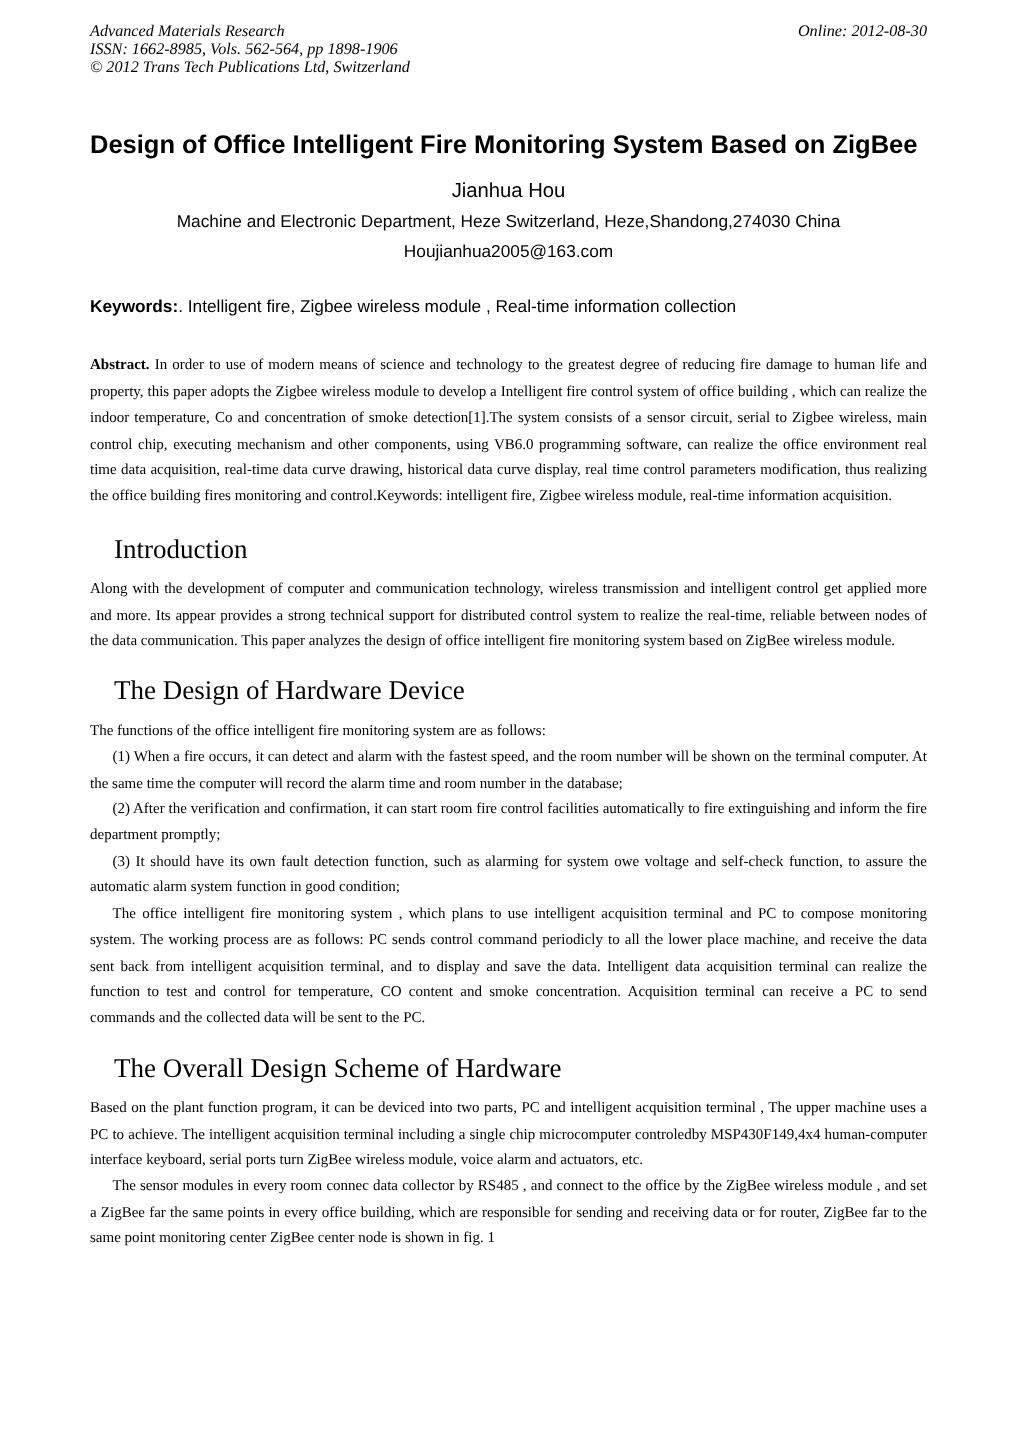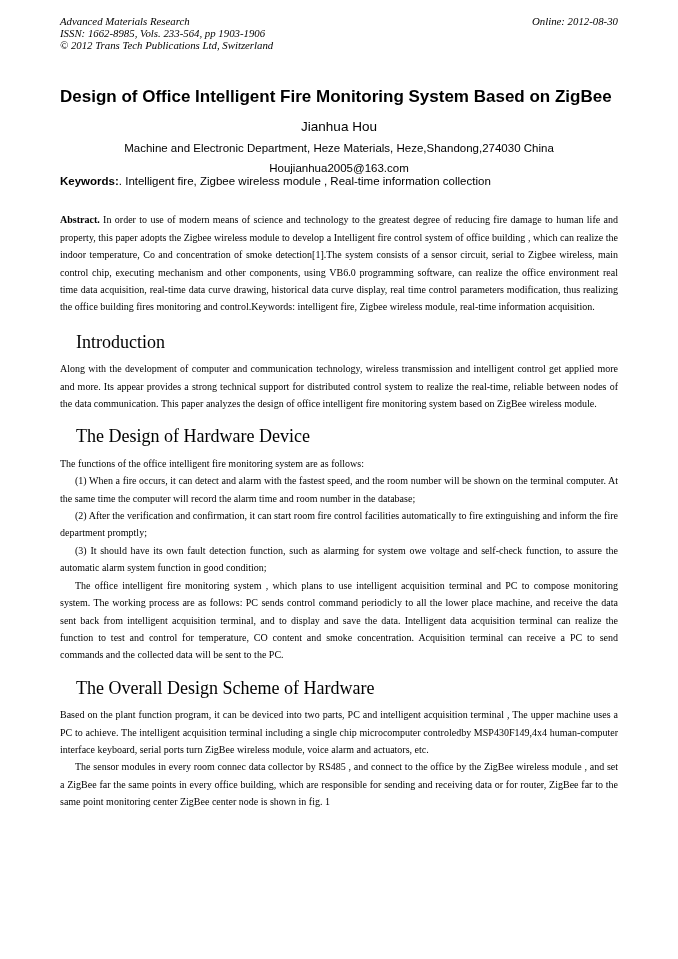--- a/index.html
+++ b/index.html
@@ -56,20 +56,21 @@
   }
   .email {
     margin-top: 7px;
     text-align: center;
     font-family: "Liberation Sans", sans-serif;
     font-size: 11.5px;
     line-height: 13px;
   }
   
   .keywords {
+    margin-top: 24px;
     font-family: "Liberation Sans", sans-serif;
     font-size: 11.5px;
     line-height: 13px;
   }
   .keywords .kw-label { font-weight: bold; }
   
   .body-par {
     margin: 0;
     font-family: "Liberation Serif", serif;
     font-size: 10px;
@@ -91,29 +92,29 @@
   .indent { text-indent: 15px; }
 </style>
 </head>
 <body>
 
 <div class="page">
 
   <div class="meta-row">
     <div class="meta-left">
       <div>Advanced Materials Research</div>
-      <div>ISSN: 1662-8985, Vols. 233-564, pp 1903-1906</div>
+      <div>ISSN: 1662-8985, Vols. 562-564, pp 1898-1906</div>
       <div>© 2012 Trans Tech Publications Ltd, Switzerland</div>
     </div>
     <div class="meta-right">Online: 2012-08-30</div>
   </div>
 
   <div class="paper-title">Design of Office Intelligent Fire Monitoring System Based on ZigBee</div>
   <div class="author">Jianhua Hou</div>
-  <div class="affiliation">Machine and Electronic Department, Heze Materials, Heze,Shandong,274030 China</div>
+  <div class="affiliation">Machine and Electronic Department, Heze Switzerland, Heze,Shandong,274030 China</div>
   <div class="email">Houjianhua2005@163.com</div>
 
   <div class="keywords"><span class="kw-label">Keywords:</span><span>. Intelligent fire, Zigbee wireless module , Real-time information collection</span></div>
 
   <p class="body-par abstract"><span class="abs-label">Abstract.</span><span> In order to use of modern means of science and technology to the greatest degree of reducing fire damage to human life and property, this paper adopts the Zigbee wireless module to develop a Intelligent fire control system of office building , which can realize the indoor temperature, Co and concentration of smoke detection[1].The system consists of a sensor circuit, serial to Zigbee wireless, main control chip, executing mechanism and other components, using VB6.0 programming software, can realize the office environment real time data acquisition, real-time data curve drawing, historical data curve display, real time control parameters modification, thus realizing the office building fires monitoring and control.Keywords: intelligent fire, Zigbee wireless module, real-time information acquisition.</span></p>
 
   <h3 class="sec-heading first">Introduction</h3>
   <p class="body-par">Along with the development of computer and communication technology, wireless transmission and intelligent control get applied more and more. Its appear provides a strong technical support for distributed control system to realize the real-time, reliable between nodes of the data communication. This paper analyzes the design of office intelligent fire monitoring system based on ZigBee wireless module.</p>
 
   <h3 class="sec-heading">The Design of Hardware Device</h3>

